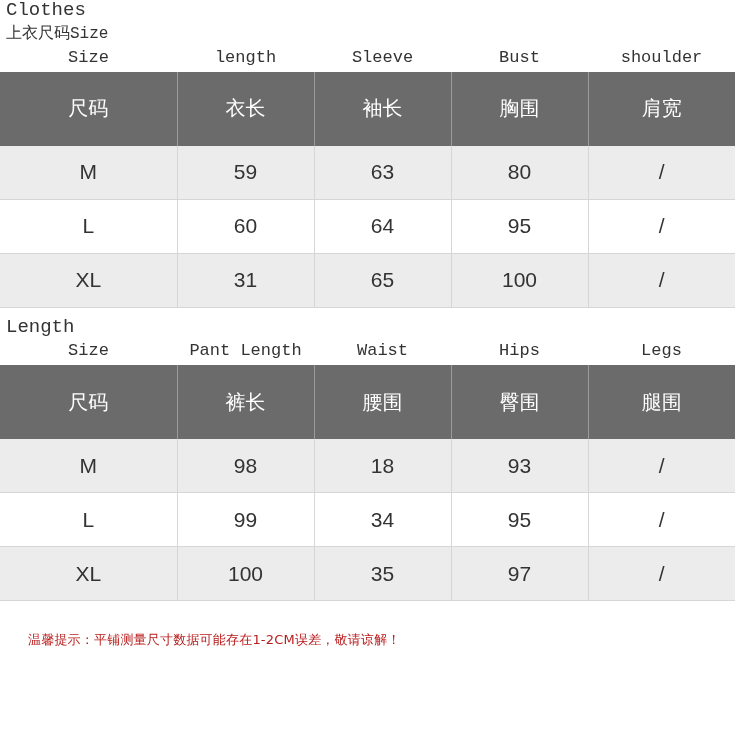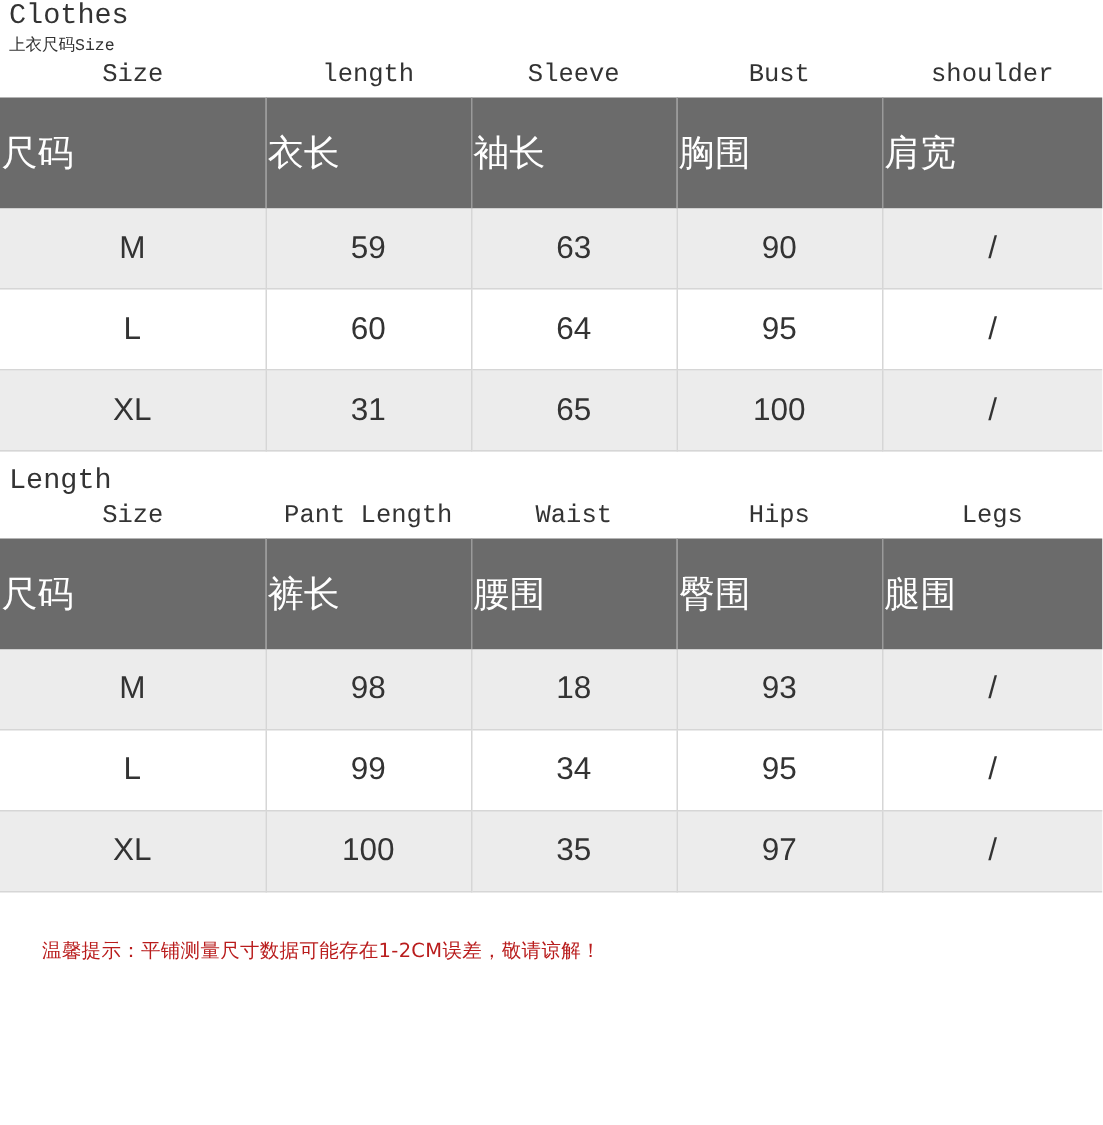--- a/index.html
+++ b/index.html
@@ -20,21 +20,21 @@
     height: 635px;
   }
   .section-title {
     font-family: "Liberation Mono", monospace;
     font-size: 19px;
     color: #333333;
     padding-left: 6px;
     line-height: 1.15;
   }
   .section-sub {
-    font-size: 11px;
+    font-size: 16px;
     color: #333333;
     padding-left: 6px;
     line-height: 1.3;
     margin-top: 1px;
   }
   .section-sub .cn {
     font-family: "DejaVu Sans", sans-serif;
   }
   .section-sub .en {
     font-family: "Liberation Mono", monospace;
@@ -57,22 +57,22 @@
     color: #333333;
     text-align: center;
     padding: 3px 0 5px 0;
     border: none;
     background: #ffffff;
   }
   tr.head-row td {
     background: #6b6b6b;
     color: #ffffff;
     font-family: "DejaVu Sans", sans-serif;
-    font-size: 24px;
-    text-align: left;
+    font-size: 20px;
+    text-align: center;
     height: 72px;
     border-right: 1px solid #9a9a9a;
     border-bottom: none;
   }
   tr.head-row td:last-child { border-right: none; }
 
   tr.data-row td {
     font-family: "Liberation Sans", sans-serif;
     font-size: 21px;
     color: #333333;
@@ -126,21 +126,21 @@
         <td>尺码</td>
         <td>衣长</td>
         <td>袖长</td>
         <td>胸围</td>
         <td>肩宽</td>
       </tr>
       <tr class="data-row odd">
         <td>M</td>
         <td>59</td>
         <td>63</td>
-        <td>90</td>
+        <td>80</td>
         <td>/</td>
       </tr>
       <tr class="data-row even">
         <td>L</td>
         <td>60</td>
         <td>64</td>
         <td>95</td>
         <td>/</td>
       </tr>
       <tr class="data-row odd">

